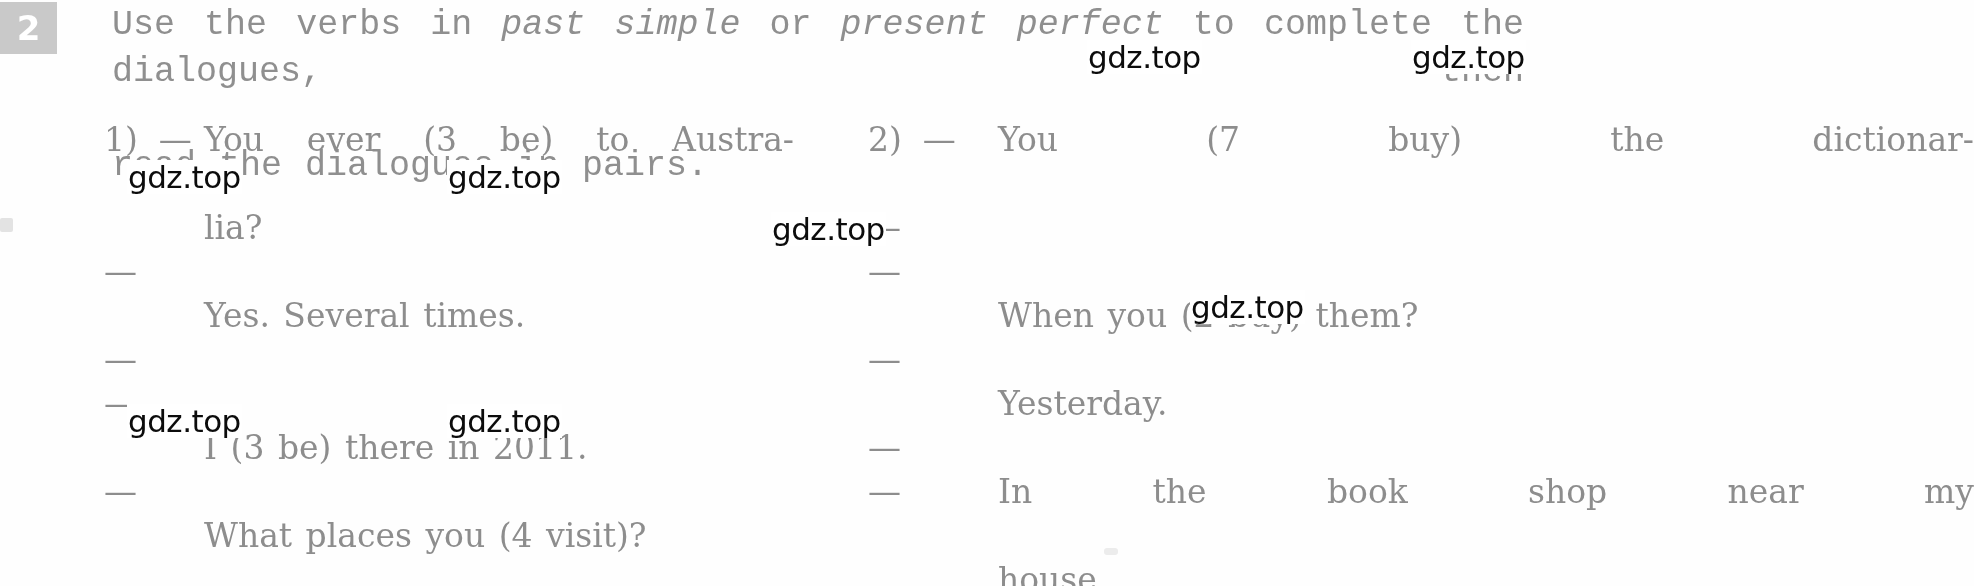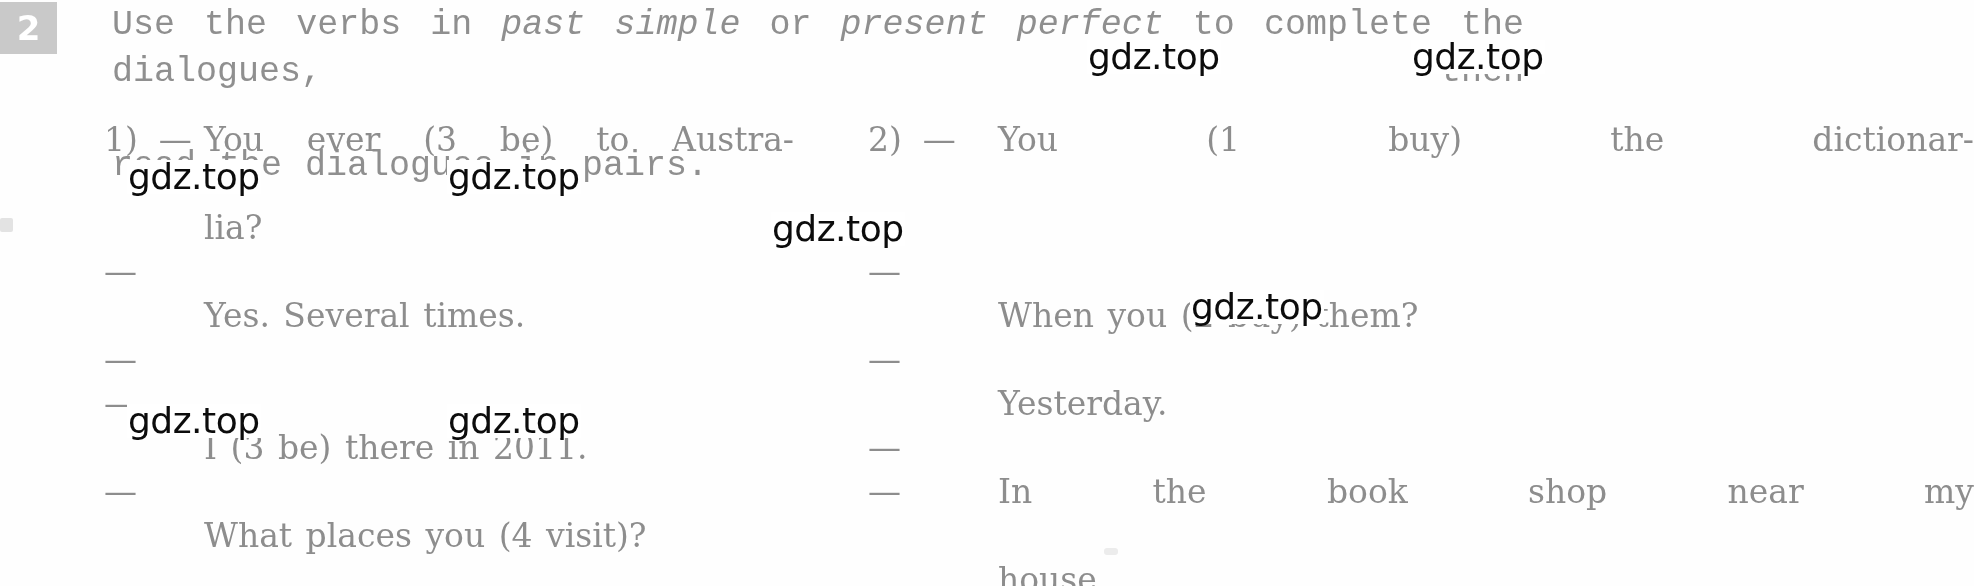--- a/index.html
+++ b/index.html
@@ -112,21 +112,21 @@
   }
   .d-body .jline.last::after { display: none; }
   .d-body .nowrap { white-space: nowrap; margin-top: 44px; }
 
   
   .wm {
     position: absolute;
     background: #ffffff;
     color: #0c0c0c;
     font-family: "DejaVu Sans", sans-serif;
-    font-size: 36px;
+    font-size: 31px;
     line-height: 34px;
     letter-spacing: -0.5px;
     white-space: nowrap;
     padding: 0 1px;
   }
 
   
   .artifact-left {
     position: absolute;
     left: 0px;
@@ -193,21 +193,21 @@
       </span>
     </div>
 
   </div>
 
   <div class="col" id="col-2">
 
     <div class="d-row">
       <span class="d-marker">2)  —</span>
       <span class="d-body">
-        <span class="jline">You (1 buy) the dictionar-</span>
+        <span class="jline">You (7 buy) the dictionar-</span>
       </span>
     </div>
 
     <div class="d-row">
       <span class="d-marker">—</span>
     </div>
 
     <div class="d-row">
       <span class="d-marker">—</span>
       <span class="d-body">

